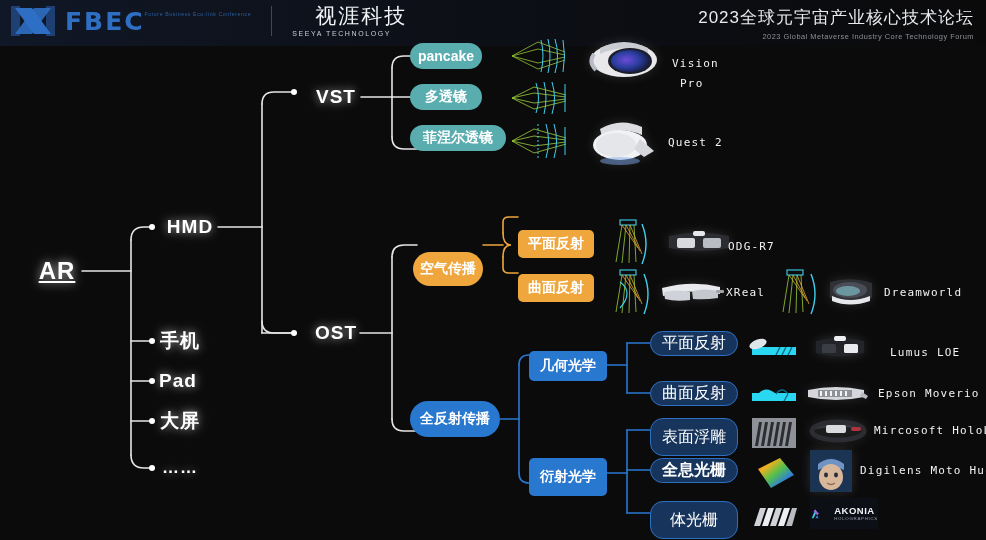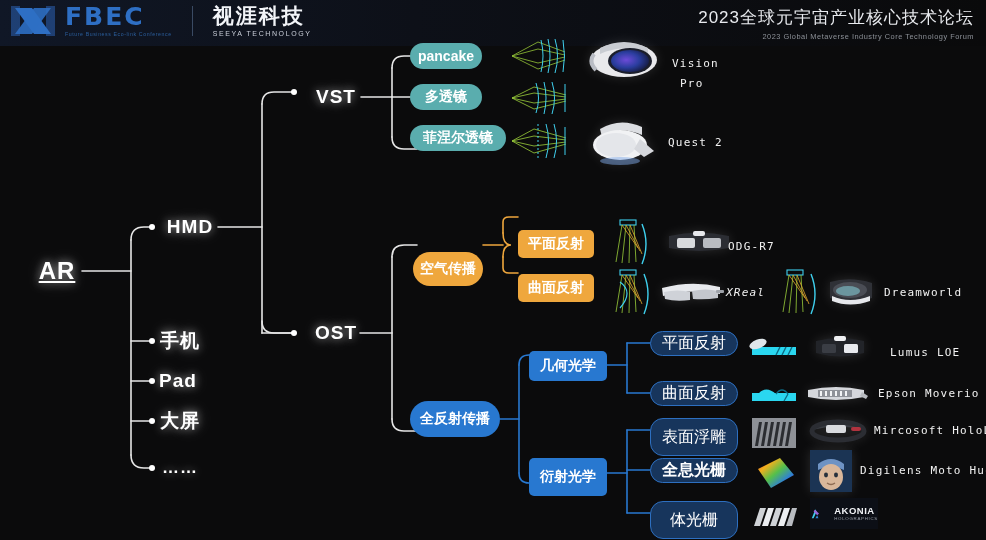--- a/index.html
+++ b/index.html
@@ -12,27 +12,27 @@
     color:#fff;
   }
   #stage{position:absolute;left:0;top:0;width:986px;height:540px;}
   svg.lines{position:absolute;left:0;top:0;width:986px;height:540px;pointer-events:none;}
 
   
   .header{position:absolute;left:0;top:0;width:986px;height:46px;
           background:linear-gradient(90deg,#101726 0%,#0d1018 42%,#0a0a0b 100%);}
   .logo-wrap{position:absolute;left:10px;top:4px;display:flex;align-items:center;gap:9px;}
   .logo-mark{width:46px;height:34px;position:relative;flex:none;}
-  .fbec-txt{display:flex;flex-direction:column;line-height:1;}
+  .fbec-txt{display:flex;flex-direction:row;line-height:1;}
   .fbec-main{font-size:25px;font-weight:bold;color:#2e6fc4;letter-spacing:2px;
              font-family:"DejaVu Sans",sans-serif;}
   .fbec-sub{font-size:5.2px;color:#2b5f9e;letter-spacing:.6px;margin-top:3px;}
   .logo-div{width:1px;height:30px;background:#3a4a63;margin:0 11px;}
   .seeya{display:flex;flex-direction:column;line-height:1;}
-  .seeya-cn{font-size:21px;font-weight:bold;color:#f2f4f8;letter-spacing:2px;}
+  .seeya-cn{font-size:21px;font-weight:normal;color:#f2f4f8;letter-spacing:2px;margin-left:23px;}
   .seeya-en{font-size:7px;color:#c9ced8;letter-spacing:1.6px;margin-top:4px;}
   .forum{position:absolute;right:12px;top:6px;text-align:right;}
   .forum-cn{font-size:17px;color:#e8eaee;letter-spacing:1px;}
   .forum-en{font-size:7.4px;color:#8d9198;letter-spacing:.5px;margin-top:3px;}
 
   
   .nd{position:absolute;display:flex;align-items:center;justify-content:center;
       box-sizing:border-box;white-space:nowrap;}
   .plain{color:#ffffff;font-weight:bold;text-shadow:0 0 9px rgba(255,255,255,.55),0 0 18px rgba(255,255,255,.25);}
   .root{font-size:24px;letter-spacing:1px;text-decoration:underline;}
@@ -282,21 +282,21 @@
     </g>
     <path d="M12 14 Q26 24 12 40" stroke="#3fd0ee" stroke-width="1.2" fill="none"></path>
     <path d="M36 6 Q44 26 36 46" stroke="#3fd0ee" stroke-width="1.4" fill="none"></path>
   </svg>
   <svg class="img-box shadowglow" style="left:660px;top:278px;" width="64" height="30">
     <path d="M2 10 Q32 2 60 9 L60 16 Q32 10 3 18 Z" fill="#e8eaee"></path>
     <path d="M4 14 Q18 11 30 14 L30 22 Q16 24 5 21 Z" fill="#cfd2d8"></path>
     <path d="M32 13 Q46 10 58 13 L58 20 Q45 22 33 21 Z" fill="#c4c7cd"></path>
     <rect x="56" y="12" width="8" height="3" rx="1" fill="#9fa3aa"></rect>
   </svg>
-  <div class="dev-label" style="left:726px;top:286px;font-style:italic;">XReal</div>
+  <div class="dev-label" style="left:726px;top:286px;">XReal</div>
 
   <svg class="img-box" style="left:775px;top:268px;" width="46" height="48">
     <g stroke="#3fd0ee" stroke-width="1.1" fill="none">
         <rect x="12" y="2" width="16" height="5"></rect>
       </g>
     <g stroke="#9ccf3a" stroke-width=".8" fill="none">
       <path d="M14 7 L8 44 M18 7 L14 45 M22 7 L21 45 M26 7 L28 44"></path>
     </g>
     <g stroke="#e0a82e" stroke-width=".8" fill="none">
       <path d="M14 7 L30 30 M18 7 L32 33 M22 7 L34 36"></path>

